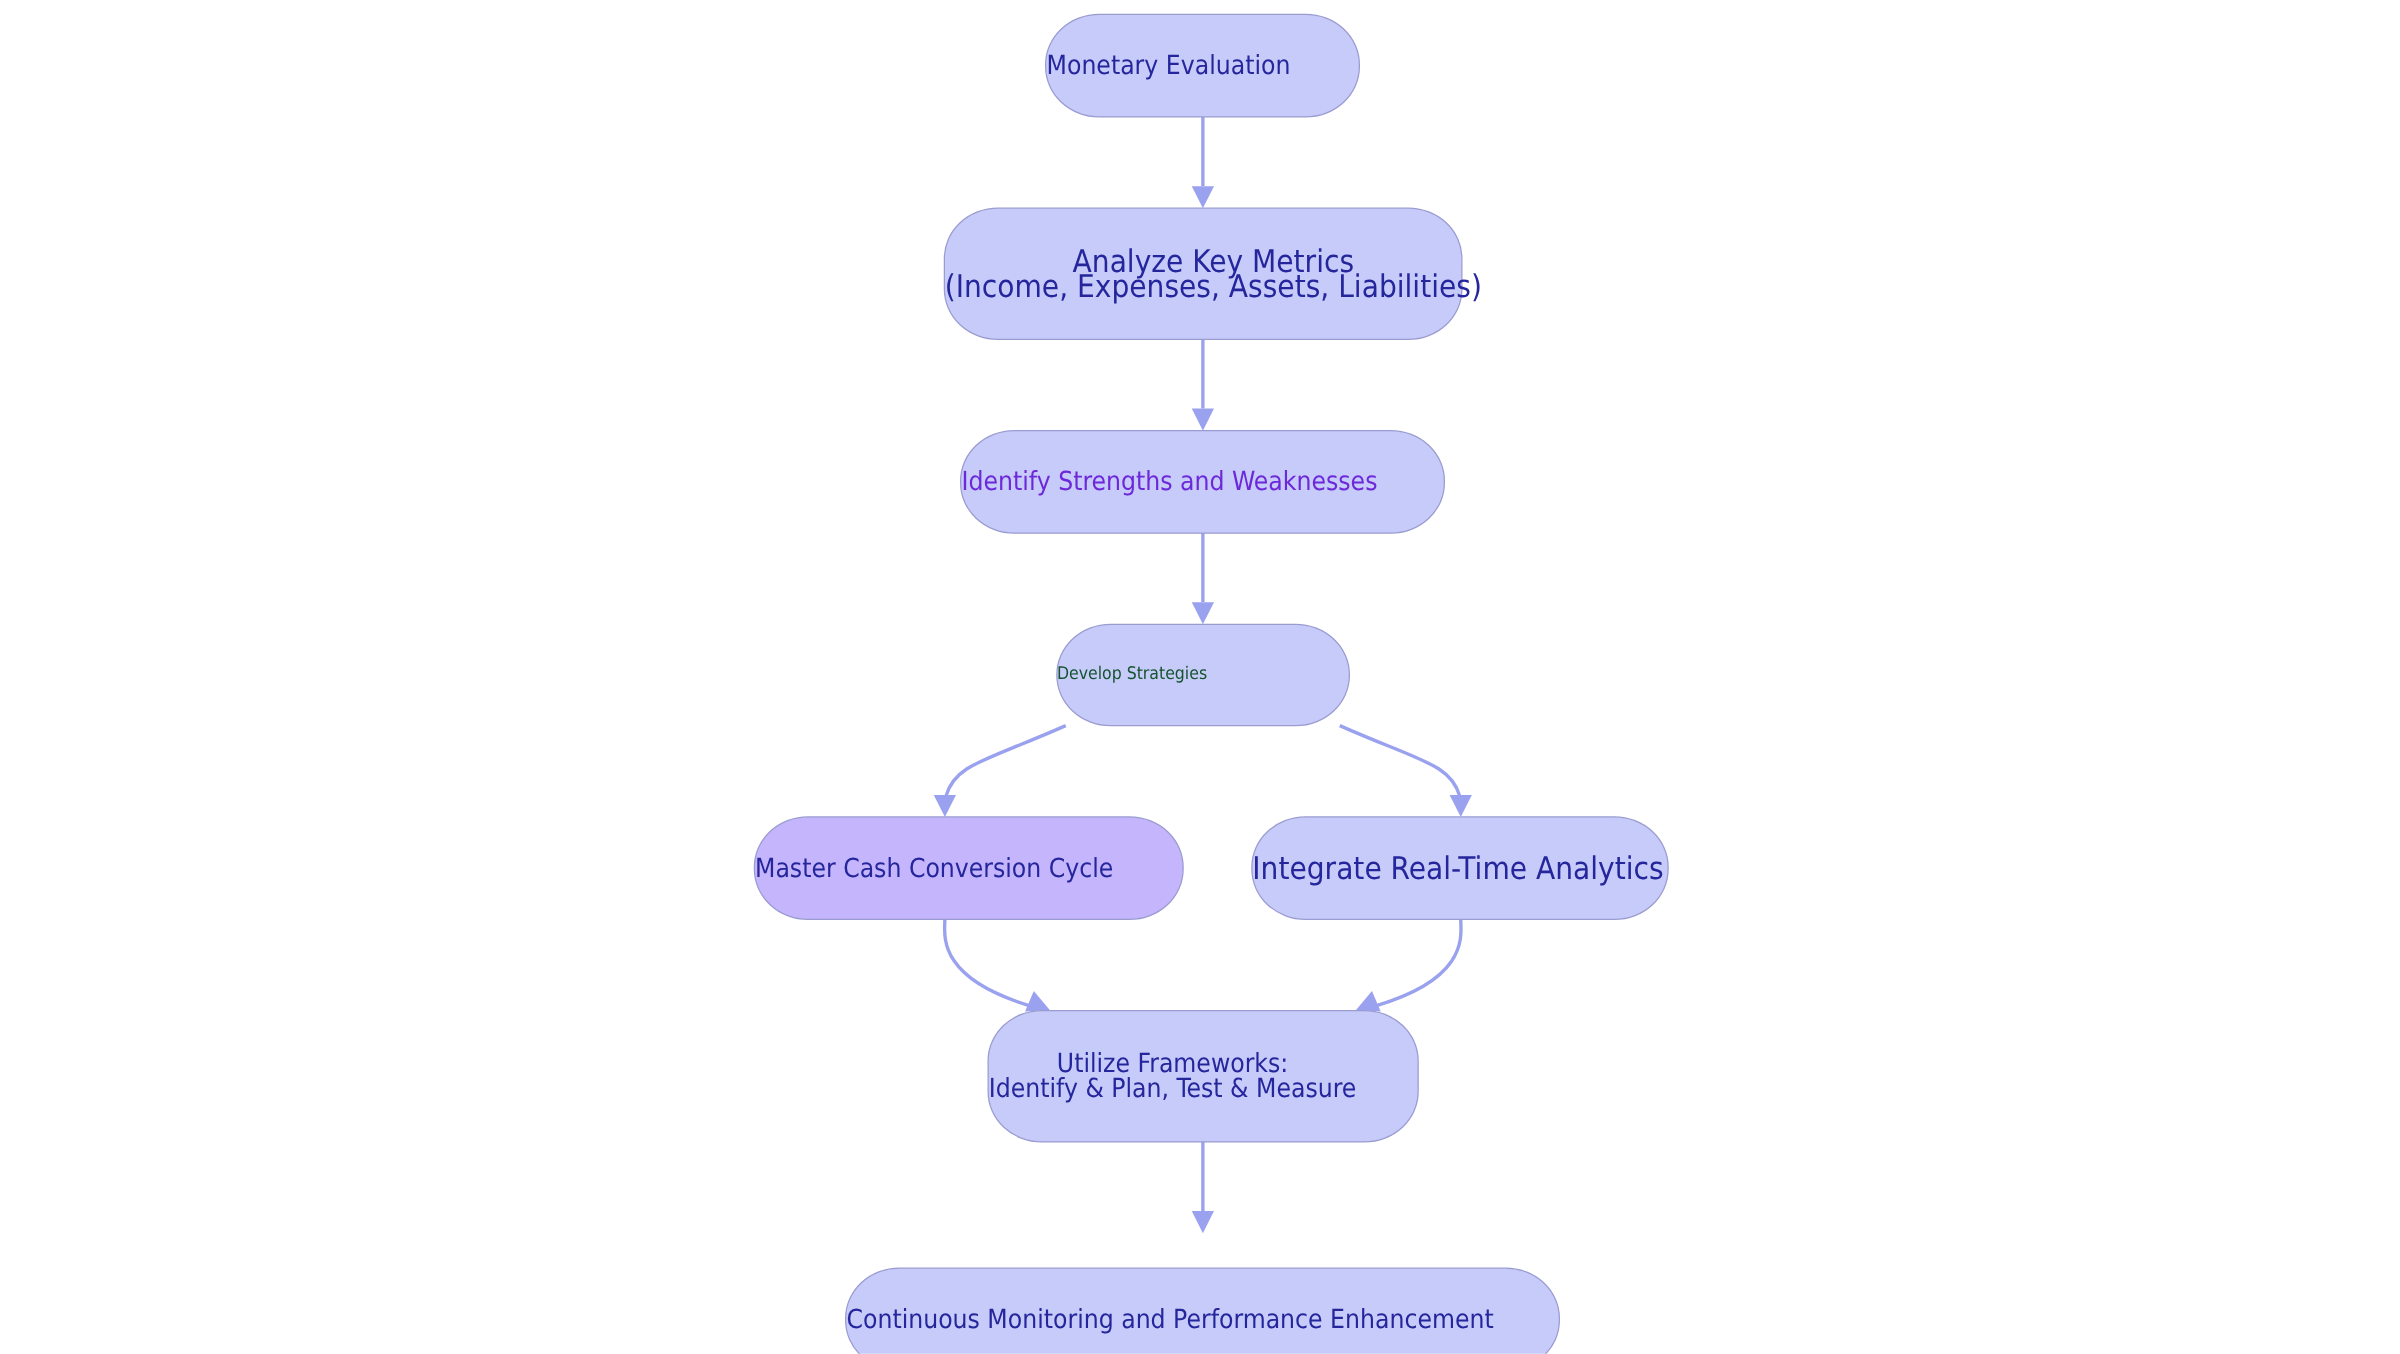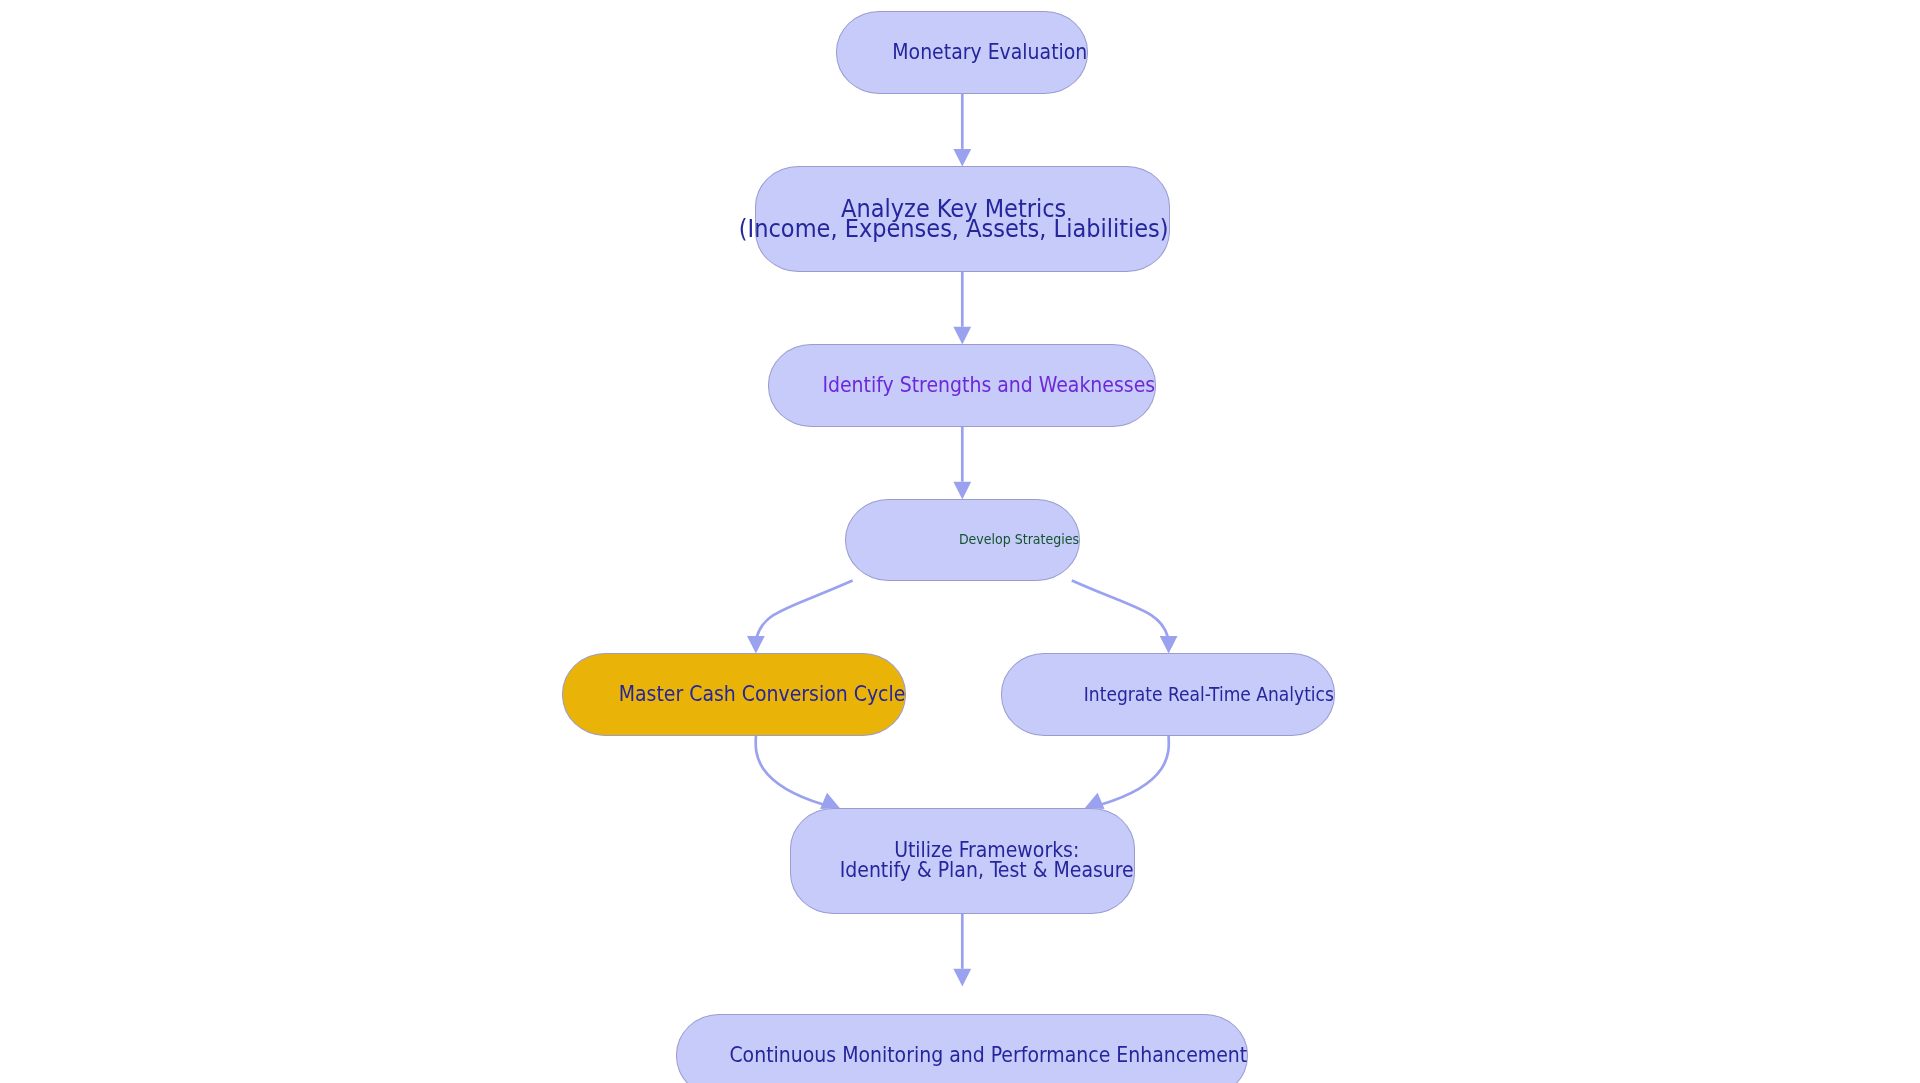--- a/index.html
+++ b/index.html
@@ -3,21 +3,21 @@
 <meta charset="utf-8">
 <title>Flowchart</title>
 <style>
   html, body { margin:0; padding:0; background:#ffffff; }
   body { width:1920px; height:1083px; overflow:hidden;
          font-family:"DejaVu Sans", sans-serif; font-stretch:condensed; }
   #chart { position:relative; width:1920px; height:1083px; background:#ffffff; }
   #edges { position:absolute; left:0; top:0; width:1920px; height:1083px; }
   #nodes { position:absolute; left:0; top:0; width:1920px; height:1083px; }
   .node { position:absolute; box-sizing:border-box; display:flex;
-          align-items:center; justify-content:flex-end; text-align:center;
+          align-items:center; justify-content:flex-start; text-align:center;
           background:#c6cbfa; border:1px solid #9a9cd0; }
   .node .label { font-size:21px; line-height:19.8px; white-space:pre;
                  letter-spacing:0px; color:#26269c;
                  transform:translate3d(0,0.2px,0); }
 </style>
 </head>
 <body>
 
 <div id="chart">
 
@@ -63,25 +63,25 @@
     <div class="node" style="left: 754.8px; top: 165.6px; width: 414.8px; height: 106.8px; background: rgb(198, 203, 250); border-color: rgb(154, 156, 208); border-radius: 43.5px / 40.6px;">
       <span class="label" style="color: rgb(38, 38, 156); font-size: 25px; line-height: 19.8px;">Analyze Key Metrics
 (Income, Expenses, Assets, Liabilities)</span>
     </div>
     <div class="node" style="left: 768.25px; top: 343.55px; width: 387.9px; height: 83.9px; background: rgb(198, 203, 250); border-color: rgb(154, 156, 208); border-radius: 43.5px / 40.6px;">
       <span class="label" style="color: #6d28d9; font-size: 21px; line-height: 19.8px;">Identify Strengths and Weaknesses</span>
     </div>
     <div class="node" style="left: 844.5px; top: 498.7px; width: 235.6px; height: 82.4px; background: rgb(198, 203, 250); border-color: rgb(154, 156, 208); border-radius: 43.5px / 40.6px;">
       <span class="label" style="color: #14532d; font-size: 14px; line-height: 19.8px;">Develop Strategies</span>
     </div>
-    <div class="node" style="left: 562px; top: 652.6px; width: 344.4px; height: 83.8px; background: #eab308; border-color: rgb(154, 156, 208); border-radius: 43.5px / 40.6px;">
+    <div class="node" style="left: 603px; top: 652.6px; width: 344.4px; height: 83.8px; background: #c4b5fd; border-color: rgb(154, 156, 208); border-radius: 43.5px / 40.6px;">
       <span class="label" style="color: rgb(38, 38, 156); font-size: 21px; line-height: 19.8px;">Master Cash Conversion Cycle</span>
     </div>
     <div class="node" style="left: 1000.85px; top: 652.6px; width: 334.1px; height: 83.8px; background: rgb(198, 203, 250); border-color: rgb(154, 156, 208); border-radius: 43.5px / 40.6px;">
-      <span class="label" style="color: rgb(38, 38, 156); font-size: 19px; line-height: 19.8px;">Integrate Real-Time Analytics</span>
+      <span class="label" style="color: rgb(38, 38, 156); font-size: 25px; line-height: 19.8px;">Integrate Real-Time Analytics</span>
     </div>
     <div class="node" style="left: 790.05px; top: 807.9px; width: 344.7px; height: 106.2px; background: rgb(198, 203, 250); border-color: rgb(154, 156, 208); border-radius: 43.5px / 40.6px;">
       <span class="label" style="color: rgb(38, 38, 156); font-size: 21px; line-height: 19.8px;">Utilize Frameworks:
 Identify &amp; Plan, Test &amp; Measure</span>
     </div>
     <div class="node" style="left: 676.2px; top: 986.1px; width: 572px; height: 83.2px; background: rgb(198, 203, 250); border-color: rgb(154, 156, 208); border-radius: 43.5px / 40.6px; margin-top: 28px;">
       <span class="label" style="color: rgb(38, 38, 156); font-size: 21px; line-height: 19.8px;">Continuous Monitoring and Performance Enhancement</span>
     </div>
   </div>
 

